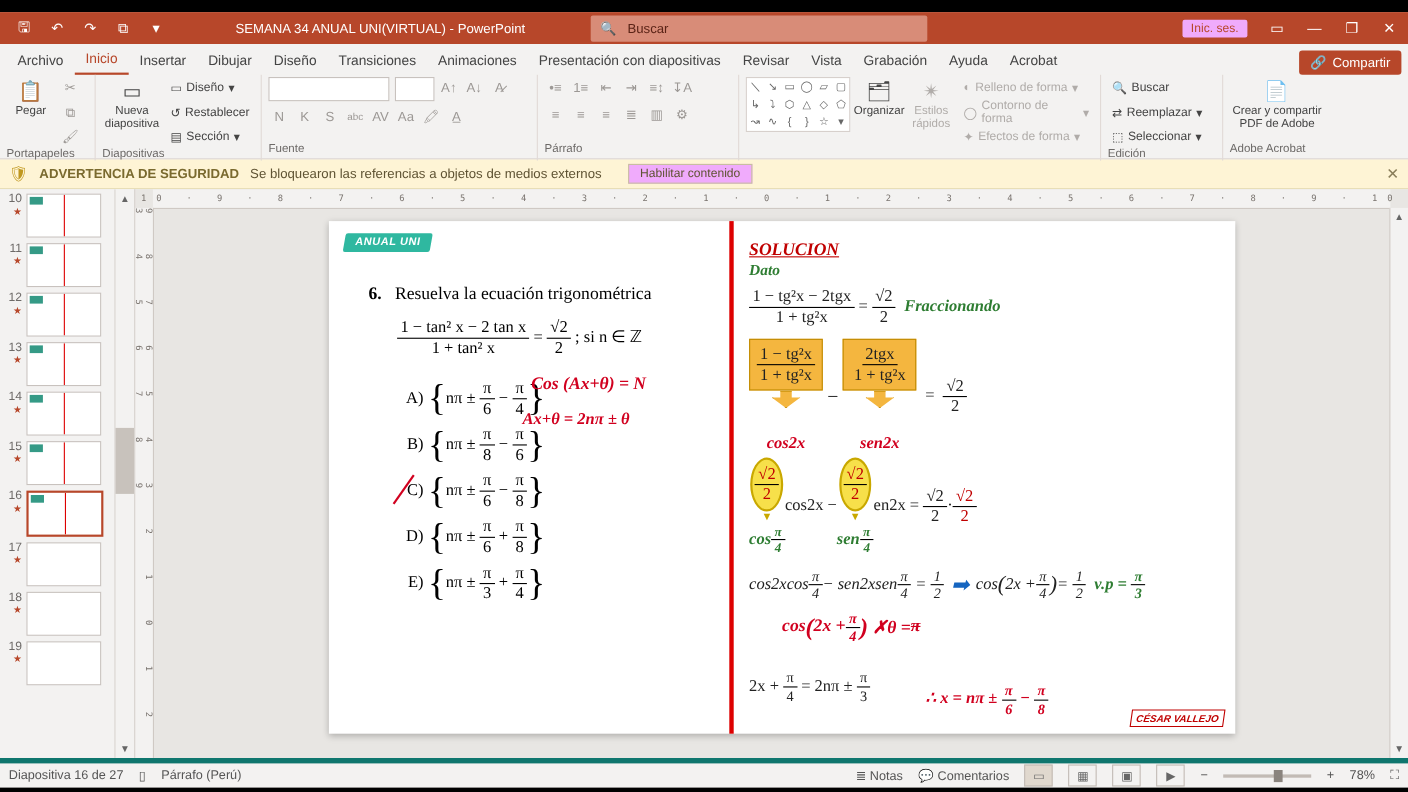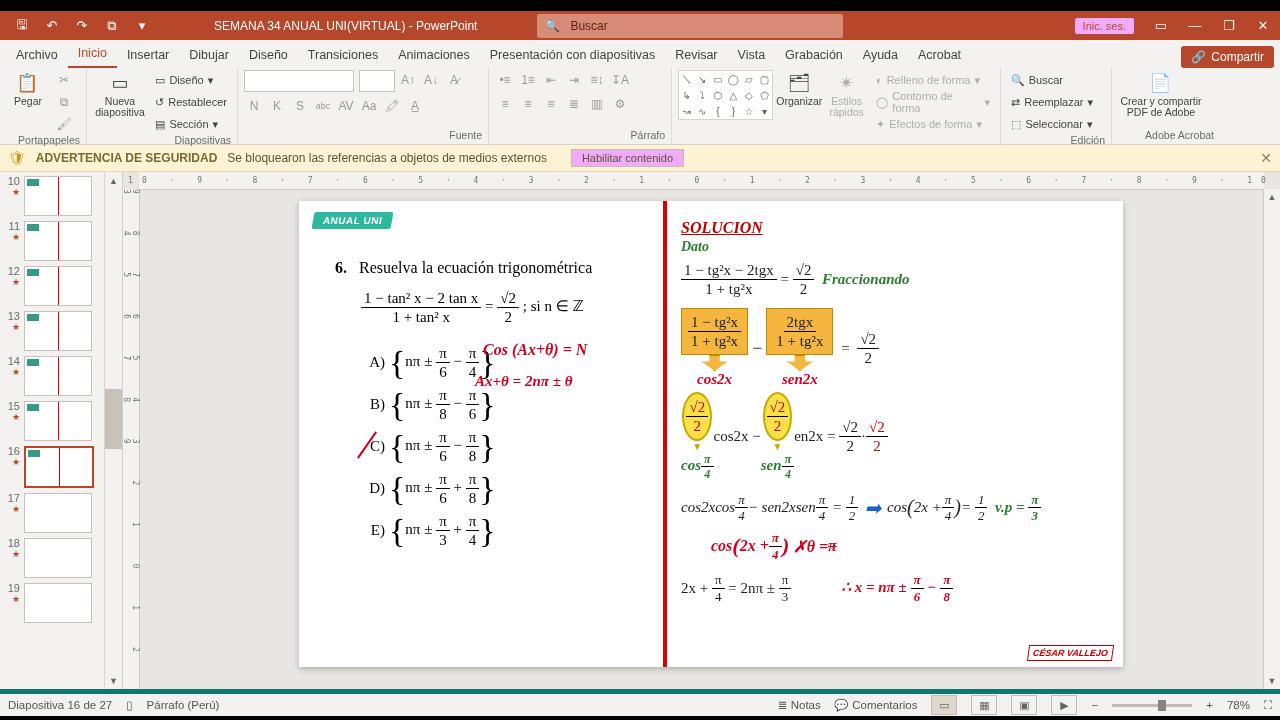--- a/index.html
+++ b/index.html
@@ -16,21 +16,21 @@
   .titlebar .wbtn{width:34px;height:29px;display:flex;align-items:center;justify-content:center;color:#fff;font-size:13px;}
   
   .tabs{height:28px;background:#f3f2f1;display:flex;align-items:flex-end;font-size:12.5px;color:#444;padding:0 6px;}
   .tab{padding:5px 10px 6px;cursor:pointer;}
   .tab.active{color:#B7472A;border-bottom:2px solid #B7472A;font-weight:400;}
   .tabs .share{margin-left:auto;background:#B7472A;color:#fff;font-size:12px;padding:4px 10px;border-radius:3px;display:flex;align-items:center;gap:5px;}
   
   .ribbon{height:76px;background:#f3f2f1;border-bottom:1px solid #d7d0cc;display:flex;font-size:11px;color:#444;}
   .group{height:100%;border-right:1px solid #e1dad6;padding:2px 6px 0;display:flex;flex-direction:column;}
   .group .body{flex:1;display:flex;align-items:flex-start;gap:4px;}
-  .group .label{height:17px;text-align:right;font-size:10.5px;color:#6d6a68;}
+  .group .label{height:17px;text-align:left;font-size:10.5px;color:#6d6a68;}
   .bigbtn{width:44px;display:flex;flex-direction:column;align-items:center;justify-content:center;font-size:11px;color:#444;padding-top:2px;}
   .bigbtn .ico{font-size:18px;height:22px;display:flex;align-items:center;justify-content:center;}
   .bigbtn .txt{font-size:10.5px;line-height:11px;text-align:center;margin-top:2px;}
   .smrow{display:flex;flex-direction:column;gap:2px;}
   .smbtn{display:flex;align-items:center;gap:4px;height:20px;padding:0 4px;font-size:11px;color:#444;}
   .smbtn.dis{color:#b0aca9;}
   .fontbox{width:108px;height:20px;border:1px solid #c8c2be;background:#fff;margin-right:2px;}
   .sizebox{width:34px;height:20px;border:1px solid #c8c2be;background:#fff;}
   .icorow{display:flex;gap:3px;}
   .ib{width:20px;height:20px;display:flex;align-items:center;justify-content:center;font-size:12px;color:#9c9895;}
@@ -87,21 +87,21 @@
   .cross{position:absolute;width:32px;height:2px;background:#d1001f;transform:rotate(-55deg);}
   
   .right-col{position:absolute;top:18px;left:382px;width:430px;font-family:"Cambria Math","Times New Roman",serif;font-size:15px;color:#222;}
   .sol-title{color:#c00000;font-weight:bold;font-style:italic;text-decoration:underline;font-size:16px;font-family:"Times New Roman",serif;}
   .dato{color:#2e7d32;font-weight:bold;font-style:italic;font-size:14px;margin-top:2px;}
   .green-it{color:#2e7d32;font-style:italic;font-weight:bold;}
   .boxed{display:inline-block;border:1.5px solid #c08a00;background:#f4b63f;padding:4px 6px;font-size:14px;text-align:center;}
   .boxrow{display:flex;align-items:center;gap:4px;margin-top:10px;}
   .arrow-down{width:24px;height:14px;background:#f4b63f;border:1px solid #c08a00;clip-path:polygon(30% 0,70% 0,70% 40%,100% 40%,50% 100%,0 40%,30% 40%);margin:0 auto;}
   .arwrap{display:flex;flex-direction:column;align-items:center;}
-  .red2{color:#d1001f;font-weight:bold;font-style:italic;}
+  .red2{color:#d1001f;font-weight:bold;font-style:italic;margin-top:24px;}
   .green2{color:#2e7d32;font-weight:bold;font-style:italic;}
   .oval{display:inline-flex;border:2px solid #c9a800;background:#f7e04a;border-radius:50%/50%;padding:4px 2px;font-size:13px;align-items:center;justify-content:center;}
   .row-eq{margin-top:6px;display:flex;align-items:center;white-space:nowrap;}
   .bigarrow{color:#1565c0;font-size:20px;margin:0 6px;}
   .logo{position:absolute;bottom:6px;right:10px;font-size:9px;color:#c00000;font-weight:bold;font-style:italic;background:#fff;padding:2px 4px;border:1px solid #c00000;transform:skewX(-8deg);}
   
   .status{height:22px;background:#f3f2f1;border-top:5px solid #0f766e;display:flex;align-items:center;font-size:11.5px;color:#555;padding:0 8px;gap:14px;}
   .status .sp{flex:1;}
   .status .vb{width:24px;height:18px;border:1px solid #c2bbb5;display:flex;align-items:center;justify-content:center;font-size:11px;color:#666;}
   .status .vb.act{background:#e0d8ce;}

